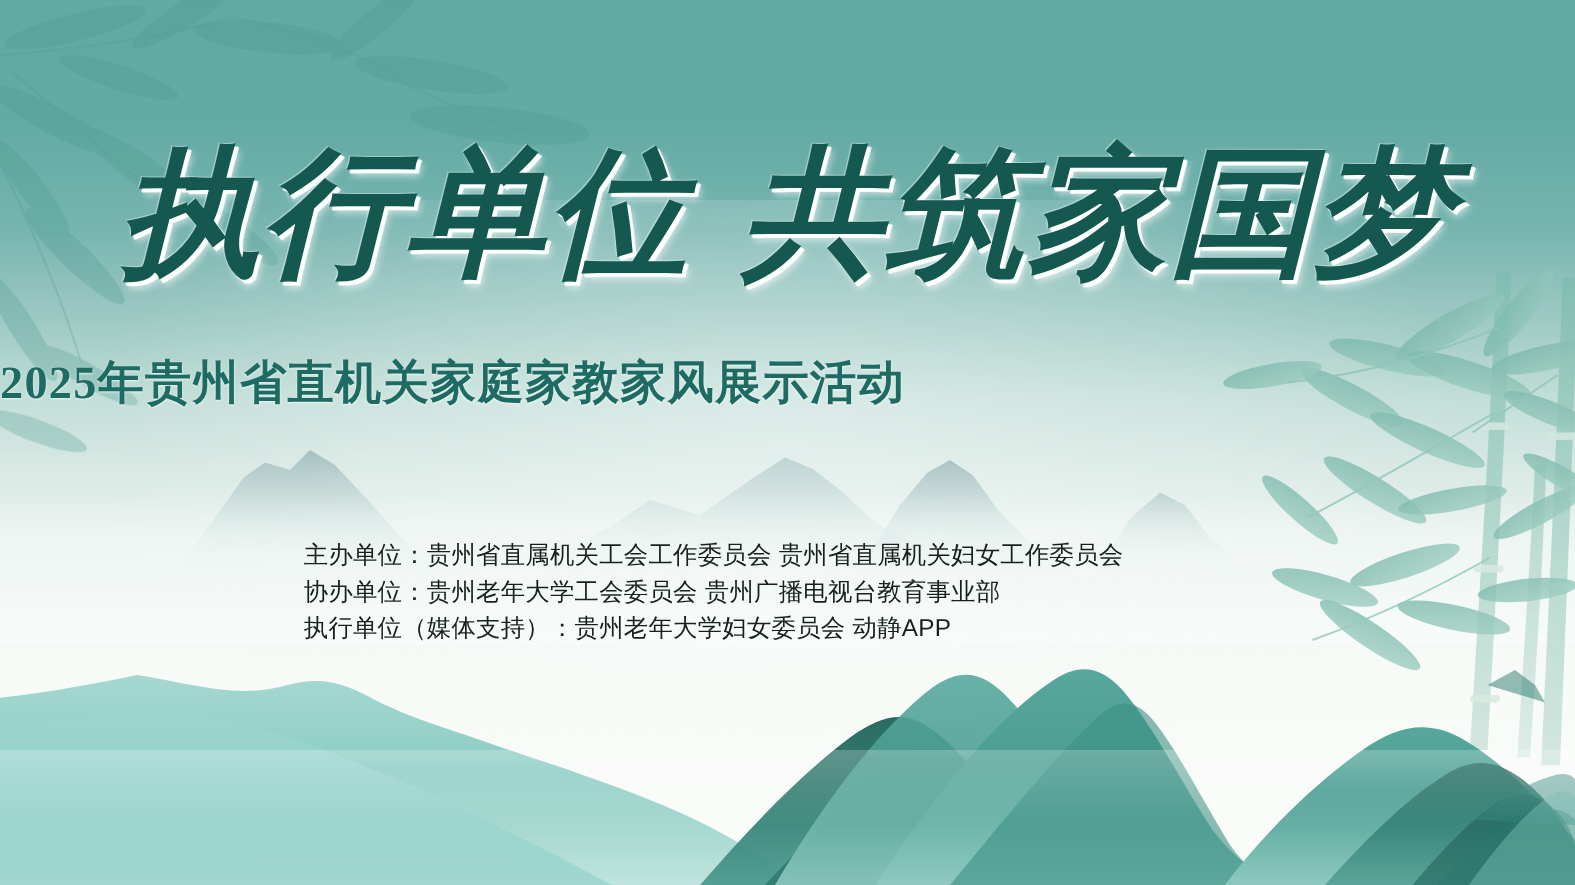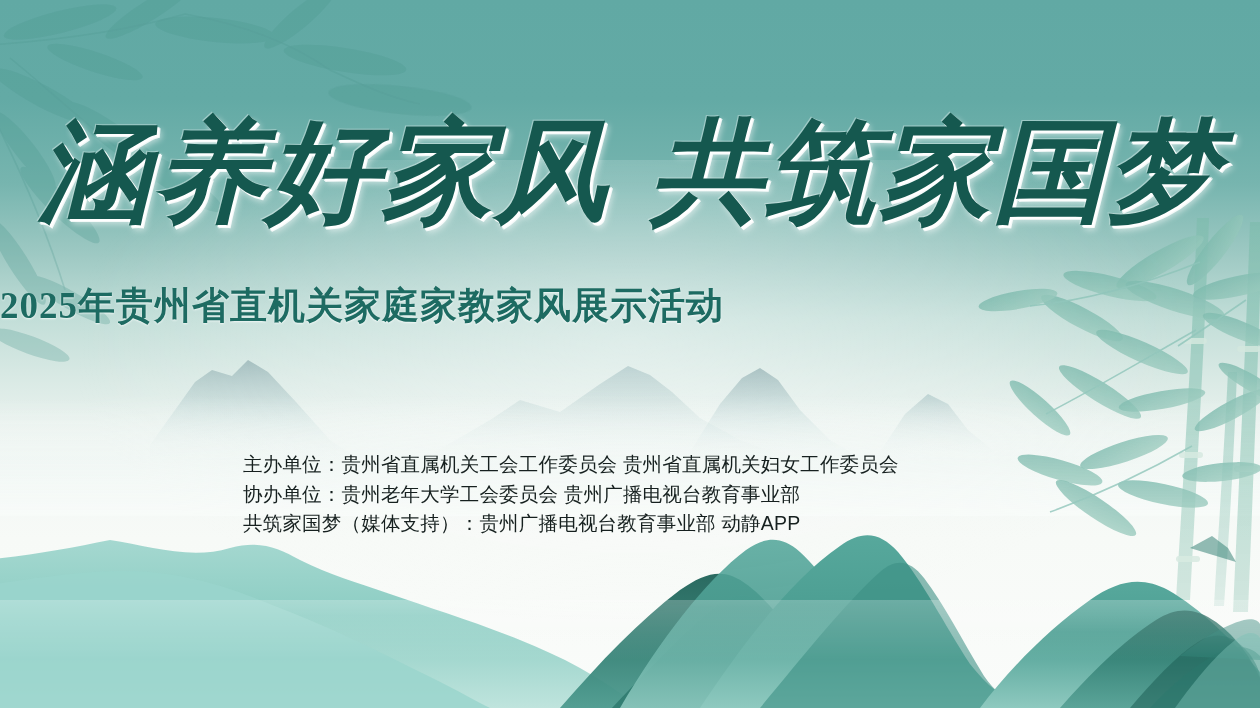--- a/index.html
+++ b/index.html
@@ -100,21 +100,21 @@
     font-weight: 700;
     font-size: 37px;
     letter-spacing: 1px;
     color: #1d6b62;
     white-space: nowrap;
     text-shadow: 0 1px 2px rgba(255,255,255,0.7);
   }
 
   .credits {
     position: absolute;
-    top: 450px;
+    top: 430px;
     left: 243px;
     width: 820px;
     color: #16201f;
     font-family: "Liberation Sans", "DejaVu Sans", sans-serif;
     font-size: 19.5px;
     line-height: 29.5px;
     letter-spacing: 0.2px;
     white-space: nowrap;
   }
   .credits .line { display: block; }
@@ -323,24 +323,24 @@
     <rect x="0" y="600" width="1260" height="60" fill="url(#mistBot)" opacity="0.35"></rect>
   </svg>
 
   <svg class="layer" viewBox="0 0 1260 708" preserveAspectRatio="none">
     <path d="M 1175 708 C 1195 680 1218 652 1238 638 C 1248 631 1256 632 1260 638
              L 1260 708 Z" fill="#7cc2b6" opacity="0.45"></path>
   </svg>
 
   <div class="content">
 
-    <div class="headline"><span>涵养好家风</span><span class="gap"></span><span>共筑家国梦</span></div>
+    <div class="headline"><span>执行单位</span><span class="gap"></span><span>共筑家国梦</span></div>
 
     <div class="subtitle">2025年贵州省直机关家庭家教家风展示活动</div>
 
     <div class="credits">
       <span class="line">主办单位：贵州省直属机关工会工作委员会  贵州省直属机关妇女工作委员会</span>
       <span class="line">协办单位：贵州老年大学工会委员会  贵州广播电视台教育事业部</span>
-      <span class="line">共筑家国梦（媒体支持）：贵州广播电视台教育事业部 动静APP</span>
+      <span class="line">执行单位（媒体支持）：贵州老年大学妇女委员会 动静APP</span>
     </div>
 
   </div>
 </div>
 
 </body></html>

